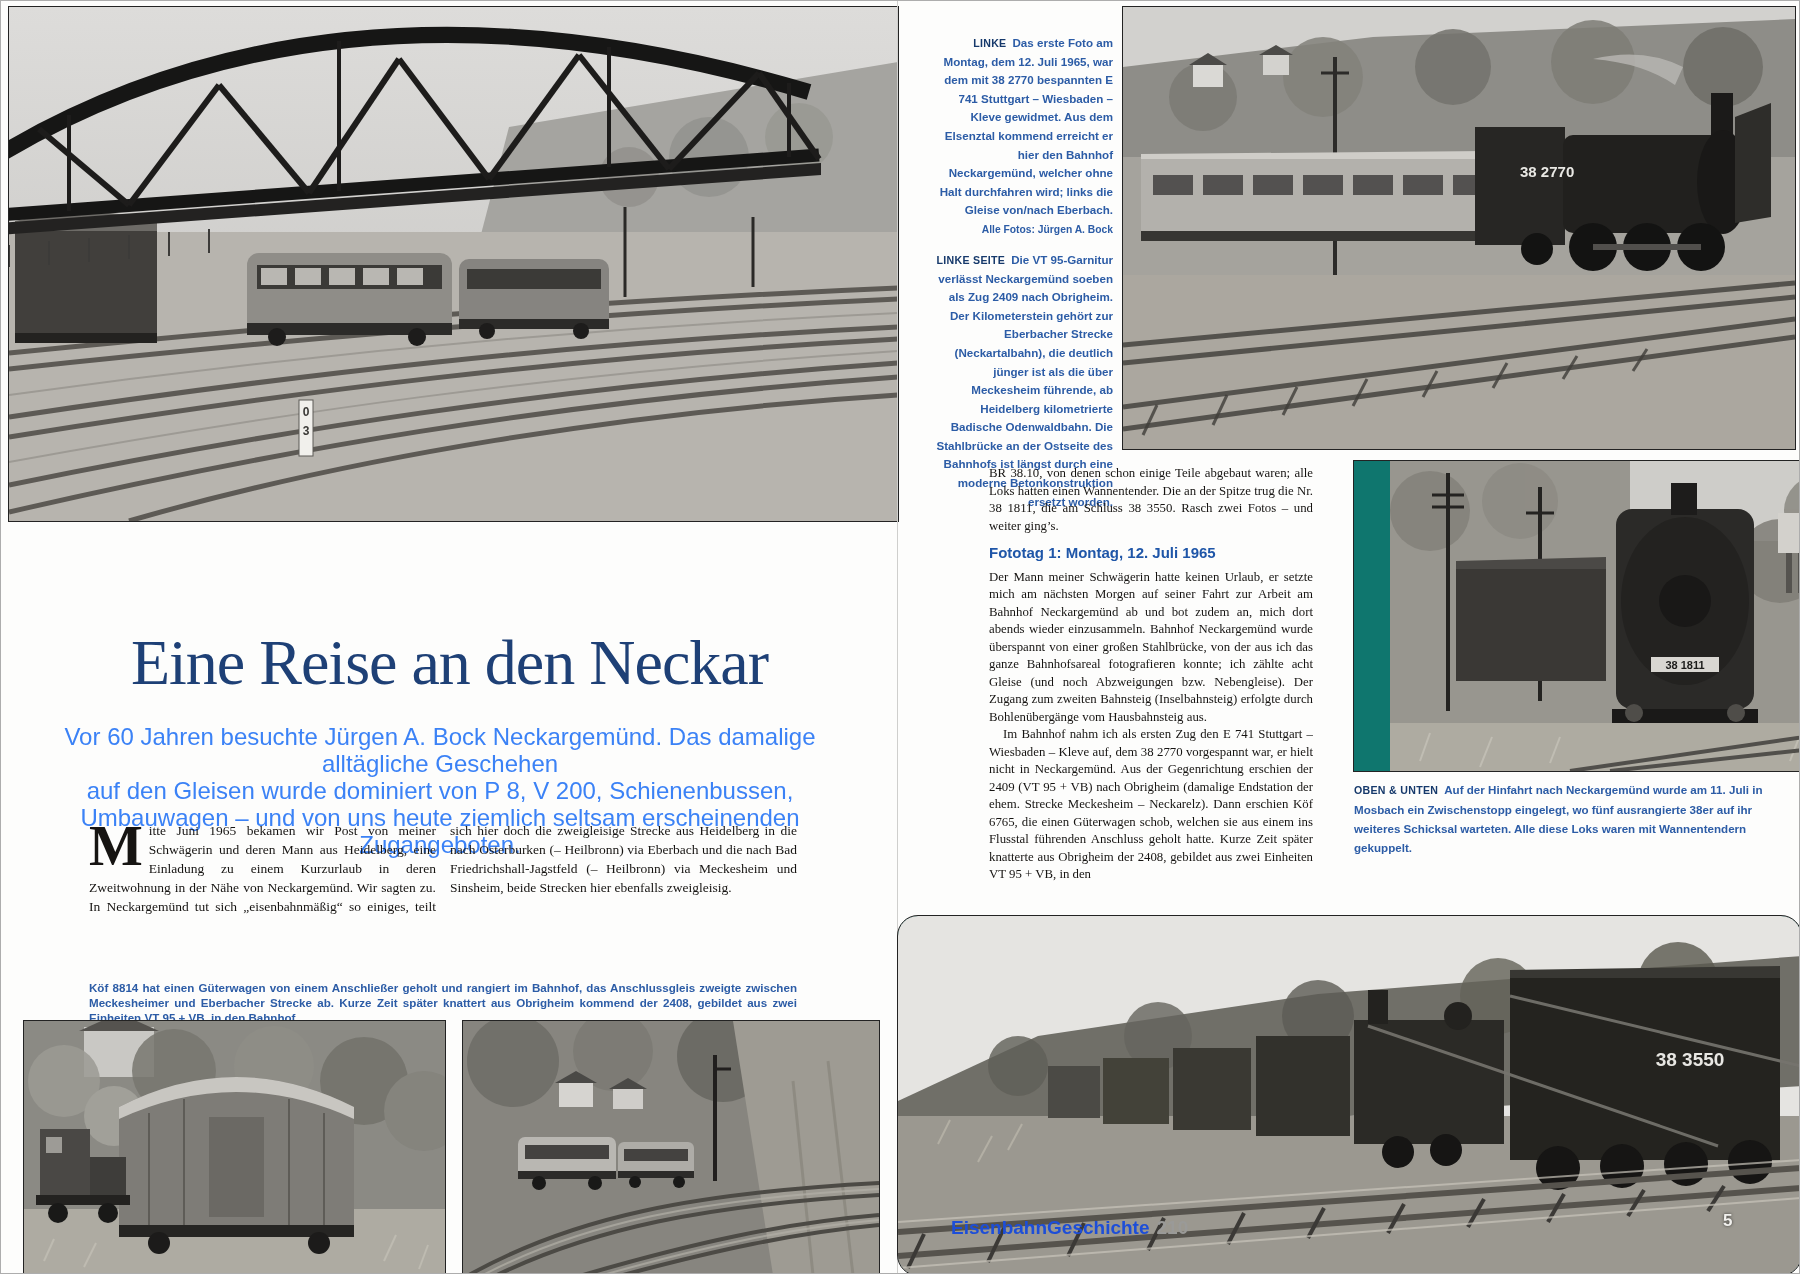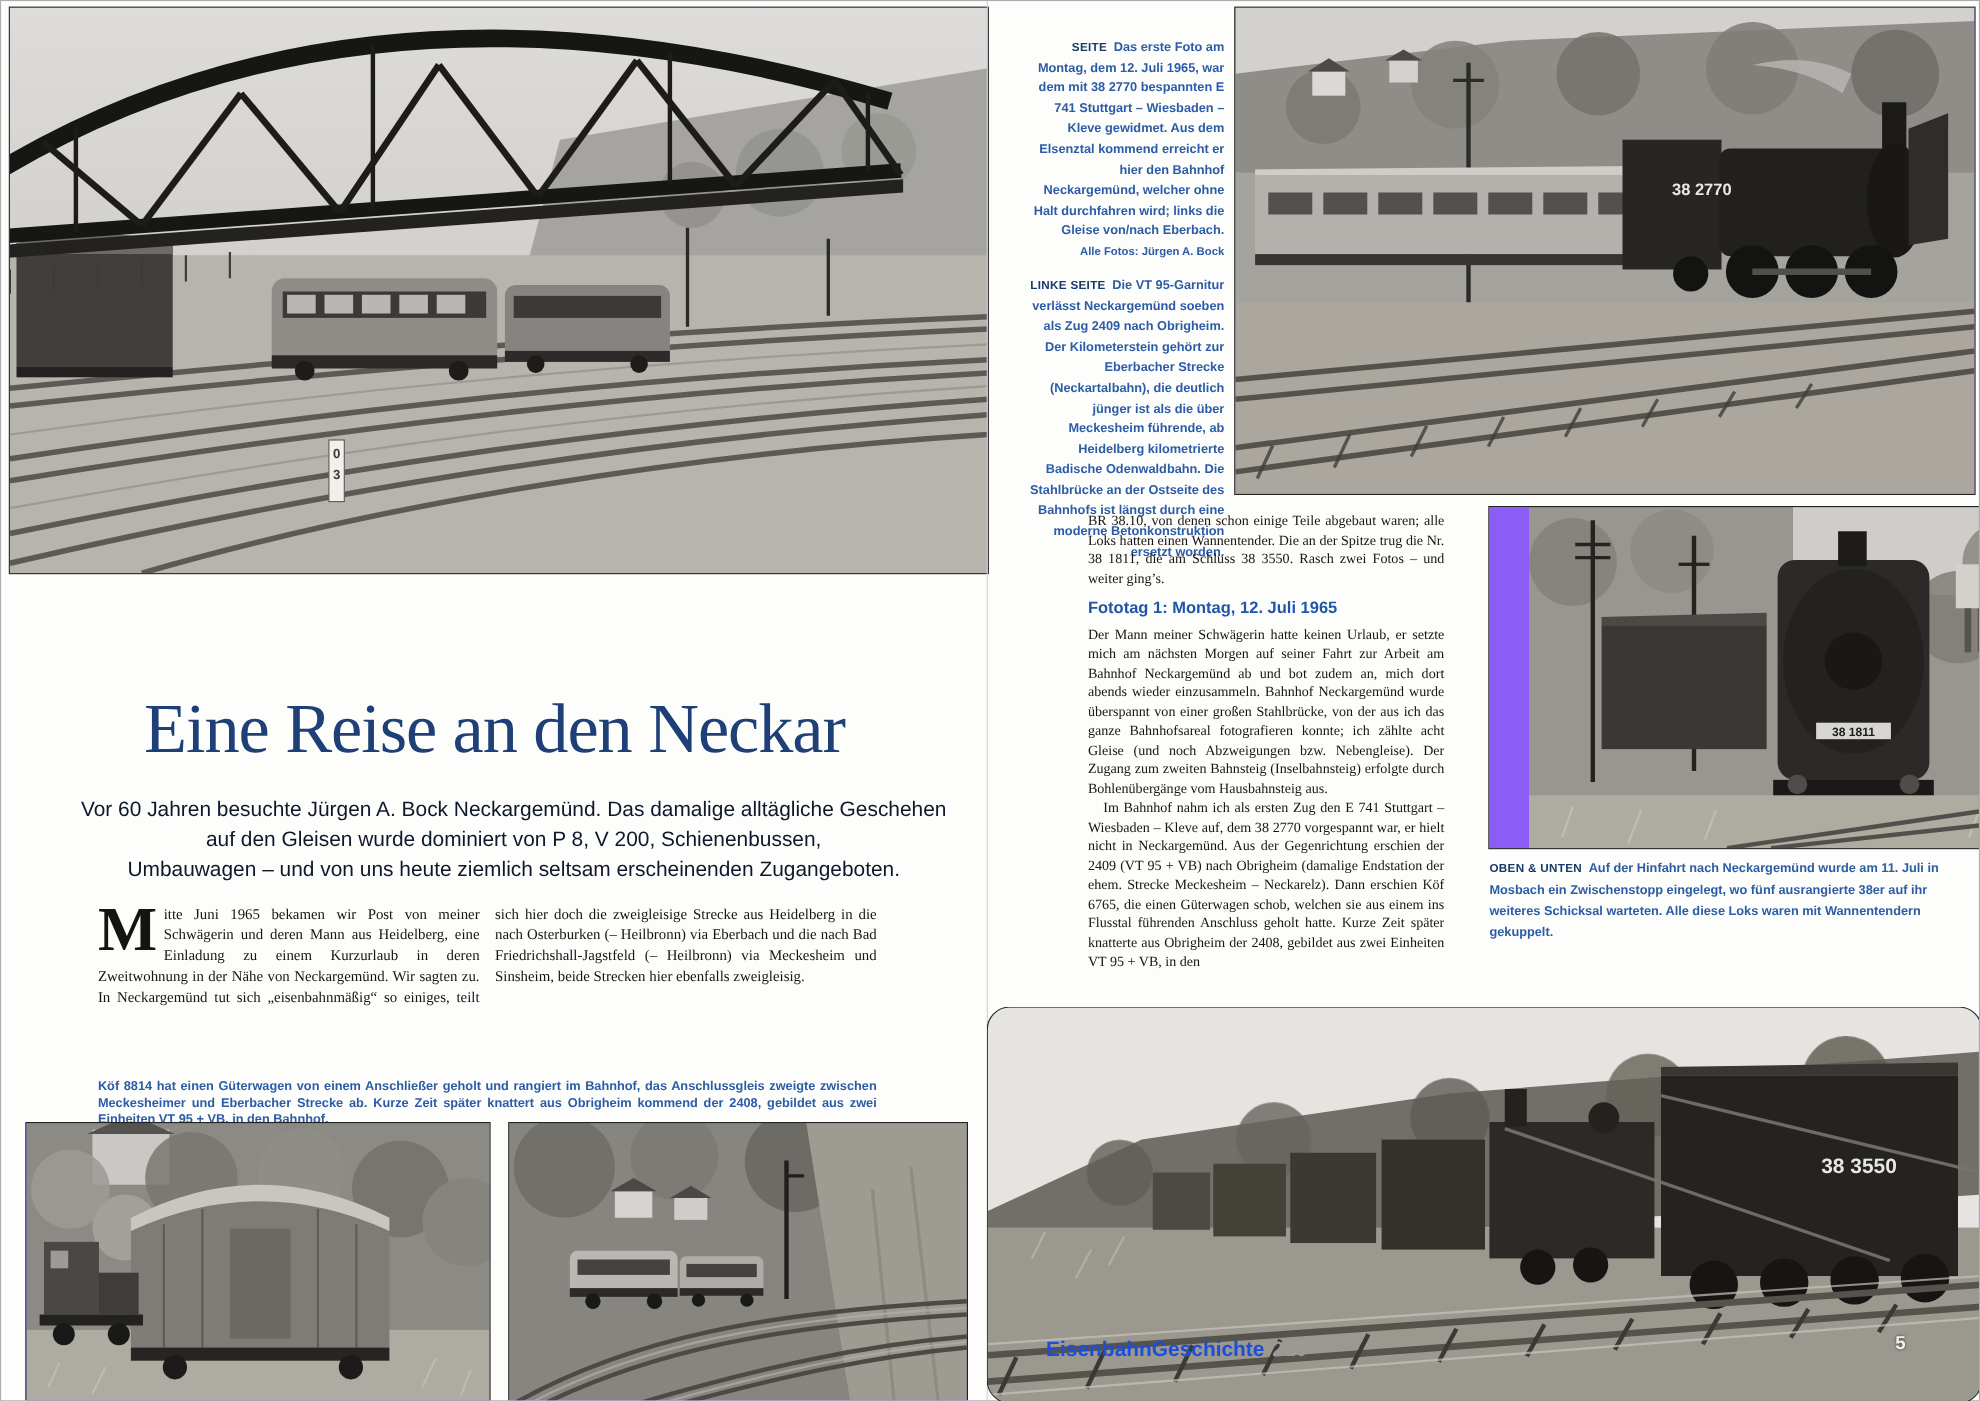--- a/index.html
+++ b/index.html
@@ -2,32 +2,32 @@
 <html lang="de"><head>
 <meta charset="utf-8">
 <style>
   html,body{margin:0;padding:0;background:#e9e9e7;}
   .spread{
     position:relative;width:1800px;height:1274px;margin:0 auto;
     background:#fdfdfc;border:1px solid #adadad;box-sizing:border-box;
     overflow:hidden;font-family:"Liberation Sans",sans-serif;color:#161412;
   }
   .abs{position:absolute;}
-  .photo{position:absolute;overflow:hidden;outline:1px solid #232323;background:#8b5cf6;}
+  .photo{position:absolute;overflow:hidden;outline:1px solid #232323;background:#0f766e;}
   .photo svg{display:block;width:100%;height:100%;}
   .gutter{position:absolute;left:896px;top:0;width:1px;height:1274px;background:#cfcfcd;}
 
   
   .headline{
     left:0;top:628px;width:897px;text-align:center;
     font-family:"Liberation Serif",serif;font-weight:400;
     font-size:64px;letter-spacing:-1px;color:#1e4076;line-height:1.05;
   }
-  .subtitle{left:61px;top:722px;width:810px;text-align:center;color:#0f172a;
-    font-size:19px;line-height:27px;font-weight:400;}
+  .subtitle{left:34px;top:722px;width:810px;text-align:center;color:#3b82f6;
+    font-size:24px;line-height:27px;font-weight:400;}
   .body-left{
     left:88px;top:820px;width:708px;column-count:2;column-gap:14px;
     font-family:"Liberation Serif",serif;font-size:13.5px;line-height:19px;
     text-align:justify;hyphens:none;
   }
   .body-left p{margin:0;}
   .body-left p+p{text-indent:14px;}
   .dropcap{
     float:left;font-family:"Liberation Serif",serif;font-weight:700;
     font-size:57px;line-height:46px;padding:2px 6px 0 0;color:#161412;
@@ -268,21 +268,21 @@
       <g stroke="#b3b0a7" stroke-width="2" opacity=".7">
         <path d="M20,254 C120,202 236,178 416,168" fill="none"></path>
         <path d="M140,254 C240,226 326,207 416,199" fill="none"></path>
       </g>
     </svg>
   </div>
 
   <div class="gutter"></div>
 
   <div class="abs caption-col">
-    <p class="cap cap-blue"><span class="cap-tag">SEITE</span><span>Das erste Foto am Montag, dem 12. Juli 1965, war dem mit 38 2770 bespannten E 741 Stuttgart – Wiesbaden – Kleve gewidmet. Aus dem Elsenztal kommend erreicht er hier den Bahnhof Neckargemünd, welcher ohne Halt durchfahren wird; links die Gleise von/nach Eberbach.</span></p>
+    <p class="cap cap-blue"><span class="cap-tag">LINKE</span><span>Das erste Foto am Montag, dem 12. Juli 1965, war dem mit 38 2770 bespannten E 741 Stuttgart – Wiesbaden – Kleve gewidmet. Aus dem Elsenztal kommend erreicht er hier den Bahnhof Neckargemünd, welcher ohne Halt durchfahren wird; links die Gleise von/nach Eberbach.</span></p>
     <div class="credit">Alle Fotos: Jürgen A. Bock</div>
     <p class="cap cap-blue"><span class="cap-tag">LINKE SEITE</span><span>Die VT 95-Garnitur verlässt Neckargemünd soeben als Zug 2409 nach Obrigheim. Der Kilometerstein gehört zur Eberbacher Strecke (Neckartalbahn), die deutlich jünger ist als die über Meckesheim führende, ab Heidelberg kilometrierte Badische Odenwaldbahn. Die Stahlbrücke an der Ostseite des Bahnhofs ist längst durch eine moderne Betonkonstruktion ersetzt worden.</span></p>
   </div>
 
   <div class="photo" style="left:1122px;top:6px;width:672px;height:442px;">
     <svg viewBox="0 0 672 442" preserveAspectRatio="none">
       <rect width="672" height="442" fill="#d2d1ce"></rect>
       <path d="M0,60 L250,30 L672,12 L672,170 L0,150 Z" fill="#8e8d88"></path>
       <g opacity=".85">
         <circle cx="80" cy="90" r="34" fill="#7b7a74"></circle>

